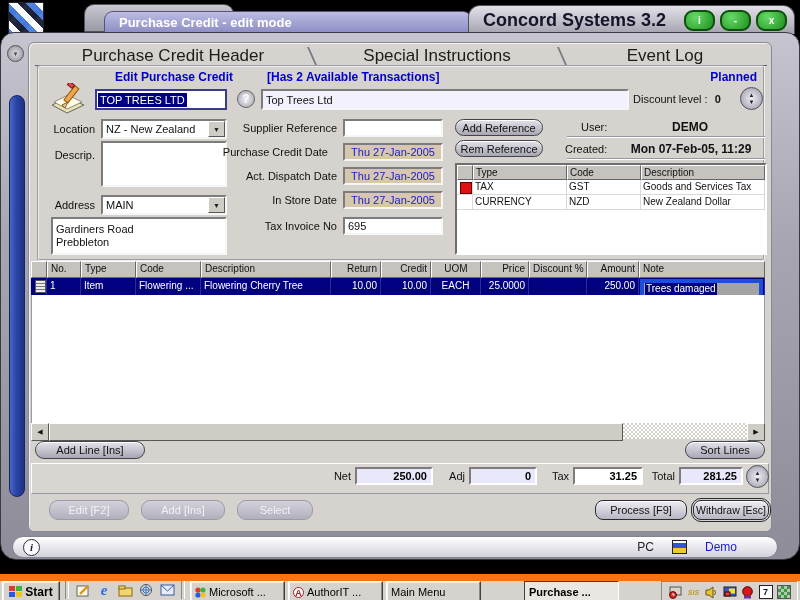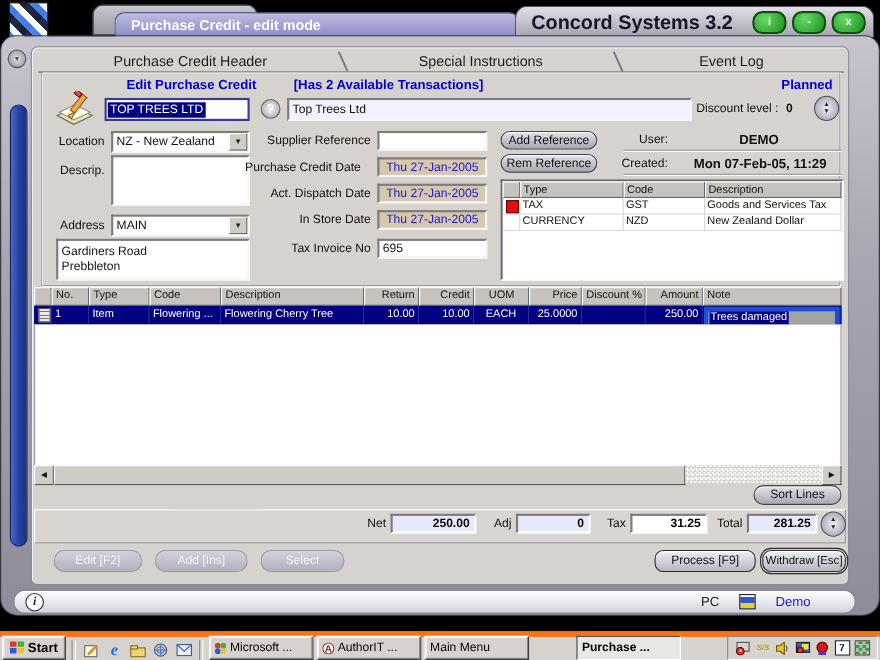--- a/index.html
+++ b/index.html
@@ -24,21 +24,21 @@
     border-radius:14px 14px 16px 16px;border:1px solid #3a3a44;}
   #frame-btn{left:6px;top:12px;width:17px;height:17px;border-radius:50%;background:radial-gradient(#dedee4,#8c8c96);
     border:1px solid #555;display:flex;align-items:center;justify-content:center;font-size:6px;color:#444;cursor:pointer;}
   #frame-blue{left:8px;top:62px;width:16px;height:402px;border-radius:8px;border:1px solid #15255e;
     background:linear-gradient(90deg,#4b67c6,#2b45a8 45%,#1d3180);}
   
   #content{left:28px;top:42px;width:744px;height:490px;background:#d6d3ce;border:1px solid #8a8a94;border-radius:6px;
     box-shadow:inset 1px 1px 0 #f2f1f4;}
   
   #tabs{left:6px;top:3px;width:732px;height:20px;display:flex;border-bottom:1px solid #5d5d66;}
-  .tab{display:flex;align-items:center;justify-content:center;font-size:13px;color:#1c1c1c;cursor:pointer;}
+  .tab{display:flex;align-items:center;justify-content:center;font-size:17px;color:#1c1c1c;cursor:pointer;}
   .tab-sep{width:2px;background:#7b7b85;transform:skewX(24deg);margin-top:1px;}
   
   #hdr-panel{left:8px;top:22px;width:728px;height:196px;border:2px groove #efedf3;border-radius:3px;}
   .bluelbl{font-size:12px;font-weight:bold;color:#0000cd;white-space:nowrap;}
   .lbl{font-size:11px;color:#111;white-space:nowrap;}
   .fld{background:#fff;border:2px solid;border-color:#7c7c7c #f6f6f6 #f6f6f6 #7c7c7c;font-size:11px;color:#111;
     display:flex;align-items:center;padding:0 3px;overflow:hidden;}
   .fld-date{background:#d6c7ae;color:#1a1acc;justify-content:center;}
   .dd-btn{margin-left:auto;width:15px;align-self:stretch;background:#cfccc6;border:1px solid;border-color:#fff #565656 #565656 #fff;
     display:flex;align-items:center;justify-content:center;font-size:7px;color:#222;cursor:pointer;flex:none;}
@@ -90,22 +90,22 @@
   .tot-fld{background:#e9e8fb;border:2px solid;border-color:#7c7c7c #fff #fff #7c7c7c;font-size:11px;font-weight:bold;color:#000;
     display:flex;align-items:center;justify-content:flex-end;padding:0 4px;}
   
   #statusbar{left:12px;top:536px;width:766px;height:22px;border-radius:11px;border:1px solid #84848e;
     background:linear-gradient(#ffffff,#d2d2dc);display:flex;align-items:center;padding:0 10px;gap:7px;}
   #status-msg{font-size:12px;color:#1a1acc;}
   #info-icon{width:15px;height:15px;border-radius:50%;border:1px solid #333;background:#fafaff;color:#223;
     font-family:"Liberation Serif",serif;font-weight:bold;font-style:italic;font-size:11px;display:flex;align-items:center;justify-content:center;flex:none;}
   #pc-icon{width:13px;height:12px;border:1px solid #222;background:linear-gradient(#fff 2px,#3355cc 2px 7px,#eecc22 7px);}
   
-  #taskbar{left:0;top:574px;width:800px;height:26px;background:#d6d3ce;border-top:5px solid #f97316;
-    display:flex;align-items:flex-end;padding:0 2px;gap:3px;}
+  #taskbar{left:0;top:574px;width:800px;height:26px;background:#d6d3ce;border-top:7px solid #f97316;
+    display:flex;align-items:flex-start;padding:0 2px;gap:3px;}
   .tb-raised{background:#d6d3ce;border:1px solid;border-color:#fff #404040 #404040 #fff;box-shadow:inset -1px -1px 0 #8a8a8a,inset 1px 1px 0 #f4f4f4;}
   #start-btn{width:56px;height:20px;display:flex;align-items:center;justify-content:center;gap:3px;font-weight:bold;font-size:12px;color:#000;cursor:pointer;flex:none;}
   .tb-sep{width:2px;height:18px;border-left:1px solid #8a8a8a;border-right:1px solid #fff;margin:0 2px;flex:none;}
   .ql{width:18px;height:18px;display:flex;align-items:center;justify-content:center;cursor:pointer;flex:none;}
   .task-btn{width:85px;height:20px;display:flex;align-items:center;gap:3px;padding:0 4px;font-size:11px;color:#000;cursor:pointer;flex:none;overflow:hidden;white-space:nowrap;}
   .task-active{border-color:#404040 #fff #fff #404040 !important;box-shadow:none !important;background:#e9e7e2 !important;font-weight:bold;margin-left:40px;}
   #tray{margin-left:auto;height:20px;border:1px solid;border-color:#8a8a8a #fff #fff #8a8a8a;display:flex;align-items:center;gap:3px;padding:0 6px;flex:none;}
   .tray-ico{width:15px;height:15px;flex:none;display:flex;align-items:center;justify-content:center;cursor:pointer;}
   .mini{font-size:7px;font-weight:bold;}
 </style>
@@ -260,20 +260,21 @@
   </div>
   <div class="abs" id="lines-body"></div>
 
   <div class="abs" id="hscroll">
     <div class="sb-btn">◀</div>
     <div id="sb-thumb"></div>
     <div id="sb-track"></div>
     <div class="sb-btn">▶</div>
   </div>
 
+  <div class="abs pill" style="left:6px;top:398px;width:110px;height:18px;">Add Line [Ins]</div>
   <div class="abs pill" style="left:124px;top:420px;width:88px;height:18px;">Delete Line</div>
   <div class="abs pill" style="left:656px;top:398px;width:80px;height:18px;">Sort Lines</div>
 
   <div class="abs" id="totals"></div>
   <div class="abs lbl" style="left:290px;top:427px;width:32px;text-align:right;">Net</div>
   <div class="abs tot-fld" style="left:326px;top:424px;width:78px;height:18px;">250.00</div>
   <div class="abs lbl" style="left:412px;top:427px;width:24px;text-align:right;">Adj</div>
   <div class="abs tot-fld" style="left:440px;top:424px;width:68px;height:18px;">0</div>
   <div class="abs lbl" style="left:514px;top:427px;width:26px;text-align:right;">Tax</div>
   <div class="abs tot-fld" style="left:544px;top:424px;width:70px;height:18px;background:#fff;">31.25</div>

